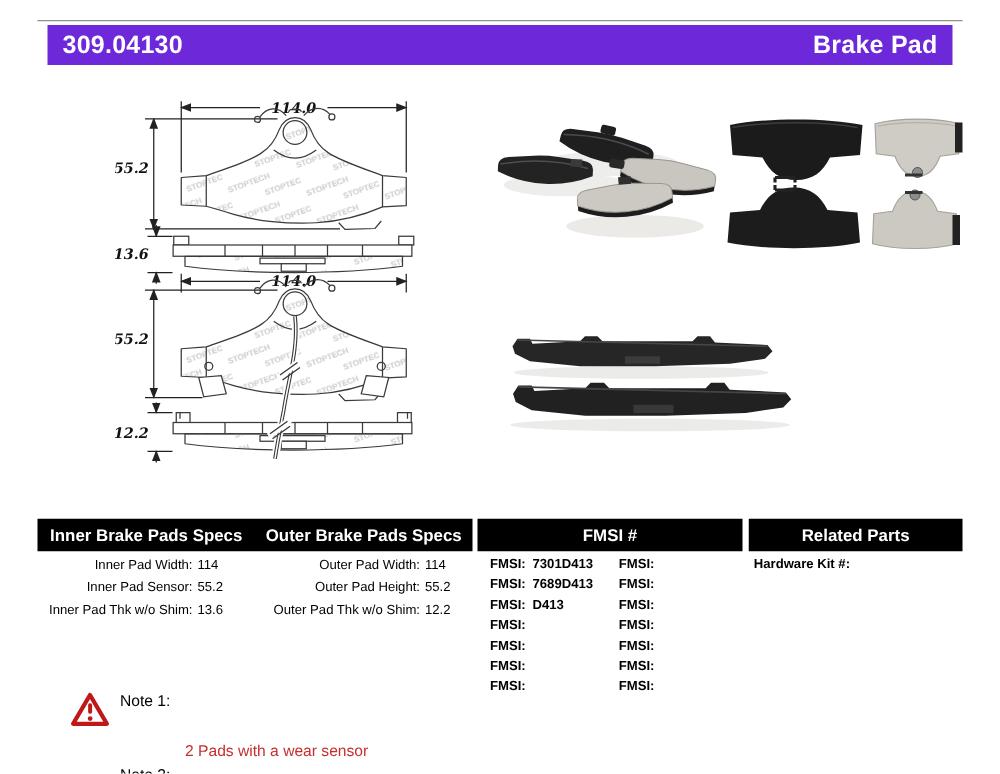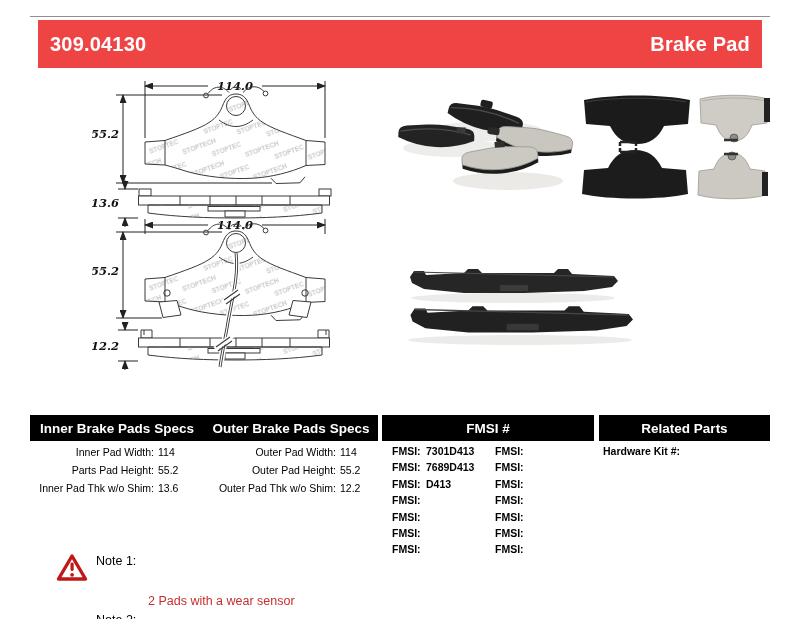--- a/index.html
+++ b/index.html
@@ -1,22 +1,22 @@
 <!DOCTYPE html>
 <html><head>
 <meta charset="utf-8">
 <style>
   html,body { margin:0; padding:0; background:#fff; }
   .page { position:relative; width:800px; height:619px; background:#fff;
           font-family:"Liberation Sans", sans-serif; overflow:hidden; }
 
   .topline { position:absolute; left:30px; top:16px; width:740px; height:1px; background:#8f8f8f; }
 
-  .header-bar { position:absolute; left:38px; top:20px; width:724px; height:48px;
-                background:#ef4444; color:#fff; display:flex; justify-content:space-between;
+  .header-bar { position:absolute; left:38px; top:20px; width:724px; height:32px;
+                background:#6d28d9; color:#fff; display:flex; justify-content:space-between;
                 align-items:center; padding:12px 12px; box-sizing:border-box;
                 font-size:20px; font-weight:bold; letter-spacing:0.2px; }
 
   .drawings { position:absolute; left:92px; top:76px; }
   .photoA  { position:absolute; left:393px; top:86px; }
   .photoB  { position:absolute; left:578px; top:86px; }
   .photoC  { position:absolute; left:398px; top:264px; }
 
   .ln  { fill:none; stroke:#3a3a3a; stroke-width:1; }
   .pad { fill:url(#wm); stroke:#3a3a3a; stroke-width:1; stroke-linejoin:round; }
@@ -245,21 +245,21 @@
   <div class="th" style="left:599px; width:171px;">
     <span>Related Parts</span>
   </div>
 
   <div class="spec-col" style="left:32px;">
     <div class="spec-row">
         <span class="spec-label">Inner Pad Width:</span>
         <span class="spec-value">114</span>
       </div>
     <div class="spec-row">
-        <span class="spec-label">Parts Pad Height:</span>
+        <span class="spec-label">Inner Pad Sensor:</span>
         <span class="spec-value">55.2</span>
       </div>
     <div class="spec-row">
         <span class="spec-label">Inner Pad Thk w/o Shim:</span>
         <span class="spec-value">13.6</span>
       </div>
   </div>
 
   <div class="spec-col" style="left:214px;">
     <div class="spec-row">

